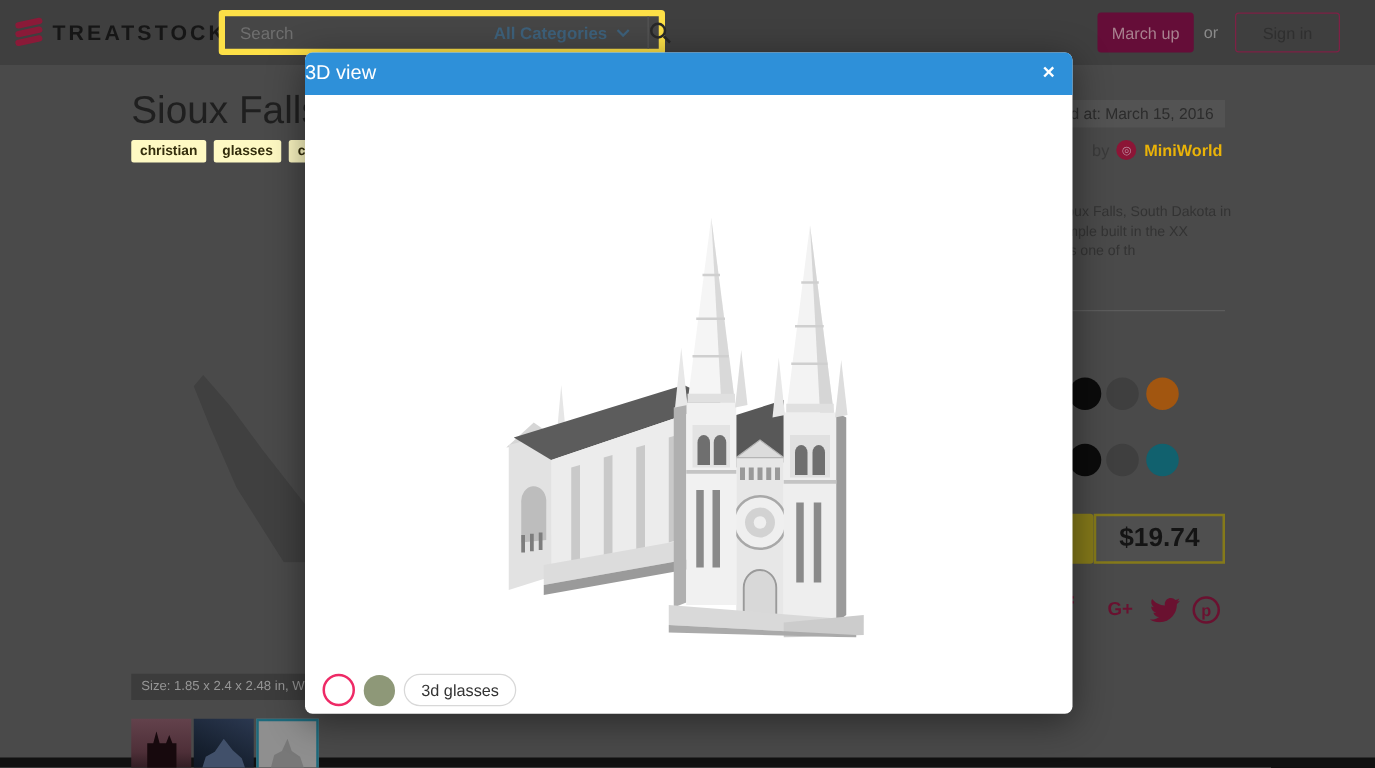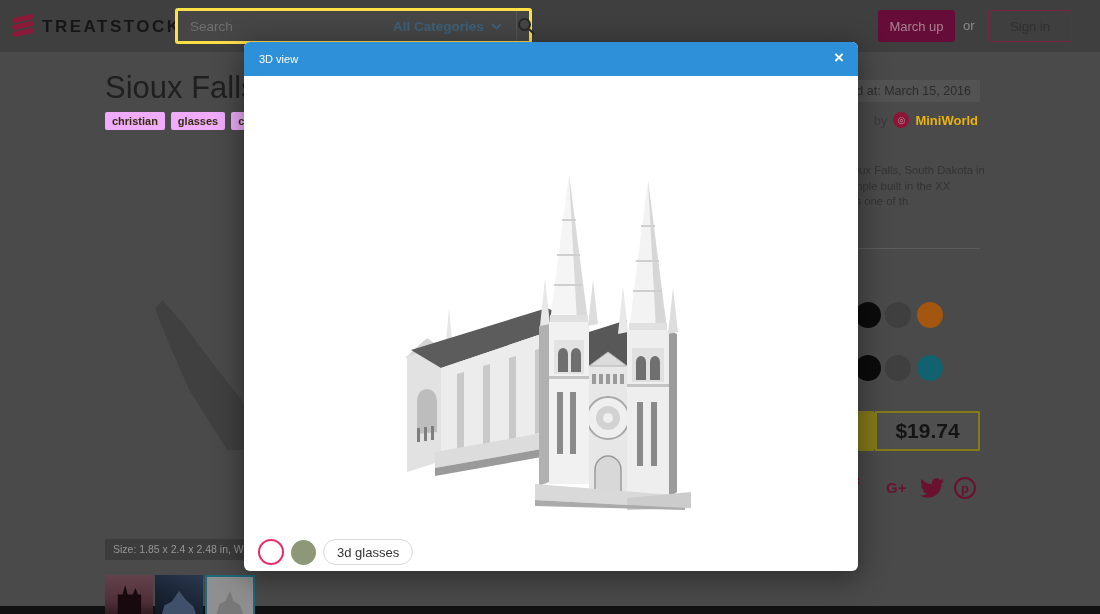--- a/index.html
+++ b/index.html
@@ -5,37 +5,37 @@
   * { margin:0; padding:0; box-sizing:border-box; }
   html,body { width:1100px; height:614px; overflow:hidden; background:#4a4a4a;
               font-family:"Liberation Sans", sans-serif; }
   .screen { position:relative; width:1100px; height:614px; overflow:hidden; }
   .abs { position:absolute; }
 
   
   .hdr { left:0; top:0; width:1100px; height:52px; background:#3f3f3f; }
   .brand-text { left:42px; top:17px; font-size:17px; font-weight:700; letter-spacing:2.5px; color:#161616; }
   .searchwrap { left:175px; top:8px; width:357px; height:36px; background:#464646;
-                border:3px solid #fde047; border-radius:3px; display:flex; align-items:stretch; }
+                border:5px solid #fde047; border-radius:3px; display:flex; align-items:stretch; }
   .searchwrap input { flex:1; background:transparent; border:none; outline:none;
                       padding:0 12px; font-size:13.5px; color:#9a9a9a; font-family:inherit; }
   .searchwrap input::placeholder { color:#6f6f6f; }
   .cat { display:flex; align-items:center; gap:7px; padding:0 14px; color:#3d607a;
          font-size:13.5px; cursor:pointer; white-space:nowrap;font-weight:bold; }
   .sbtn { width:45px; display:flex; align-items:center; justify-content:center;
           border-left:1px solid #555; cursor:pointer; }
   .btn-signup { left:878px; top:10px; width:77px; height:32px; background:#650d38; border-radius:3px;
                 color:#a8818f; font-size:13px; display:flex; align-items:center; justify-content:center; cursor:pointer; }
   .or { left:963px; top:18px; font-size:13px; color:#8a8a8a; }
   .btn-signin { left:988px; top:10px; width:84px; height:32px; border:1px solid #7e2145; border-radius:3px;
                 color:#2f2f2f; font-size:13px; display:flex; align-items:center; justify-content:center; cursor:pointer; }
 
   .pg-title { left:105px; top:70px; font-size:31px; color:#1f1f1f; font-weight:400; white-space:nowrap; }
   .tags { left:105px; top:112px; display:flex; gap:6px; }
-  .tag { background:#f0abfc; color:#332d0c; font-size:11px; font-weight:700;
+  .tag { background:#fef9c3; color:#332d0c; font-size:11px; font-weight:700;
          padding:3px 7px; border-radius:2px; cursor:pointer; }
 
   .pub { right:120px; top:80px; background:#535353; color:#2c2c2c; font-size:12.5px;
          padding:4px 9px; white-space:nowrap; }
   .byrow { right:122px; top:112px; display:flex; align-items:center; gap:6px; font-size:13px; color:#3a3a3a; }
   .mw-ic { width:16px; height:16px; border-radius:50%; background:#8c1536; display:flex;
            align-items:center; justify-content:center; color:#bf8ca0; font-size:9px; }
   .mw-name { color:#eab308; font-weight:700; cursor:pointer; }
 
   .desc { left:853px; top:163px; font-size:11.3px; line-height:15.5px; color:#333; white-space:nowrap; }
@@ -69,21 +69,21 @@
              clip-path:polygon(0 100%, 10% 55%, 30% 40%, 50% 0, 70% 35%, 90% 60%, 100% 100%); }
   .t3 { left:205px; width:50px; height:50px; border:2px solid #1d6a7c; background:#8f8f8f; }
   .t3 .bld { position:absolute; left:9px; top:14px; width:28px; height:26px; background:#787878;
              clip-path:polygon(0 100%, 12% 50%, 34% 38%, 50% 0, 62% 38%, 86% 55%, 100% 100%); }
 
   
   .modal { left:244px; top:42px; width:614px; height:529px; background:#fff; border-radius:6px;
            box-shadow:0 6px 30px rgba(0,0,0,.45); }
   .mhead { position:absolute; left:0; top:0; right:0; height:34px; background:#2e90d9;
            border-radius:6px 6px 0 0; display:flex; align-items:center; }
-  .mtitle { color:#fff; font-size:11px; padding-left:15px; }
+  .mtitle { color:#fff; font-size:16px; }
   .mclose { position:absolute; right:14px; top:7px; color:#fff; font-size:17px; font-weight:700;
             line-height:1; cursor:pointer; }
   .cath { position:absolute; left:155px; top:118px; }
   .c1 { position:absolute; left:14px; top:497px; width:26px; height:26px; border:2px solid #ee2a66;
         border-radius:50%; background:#fff; cursor:pointer; }
   .c2 { position:absolute; left:47px; top:498px; width:25px; height:25px; border-radius:50%; cursor:pointer; }
   .glasses { position:absolute; left:79px; top:497px; height:26px; padding:0 13px; border:1px solid #d8d8d8;
              border-radius:14px; font-size:13px; color:#333; display:flex; align-items:center;
              background:#fff; cursor:pointer; }
 </style>

